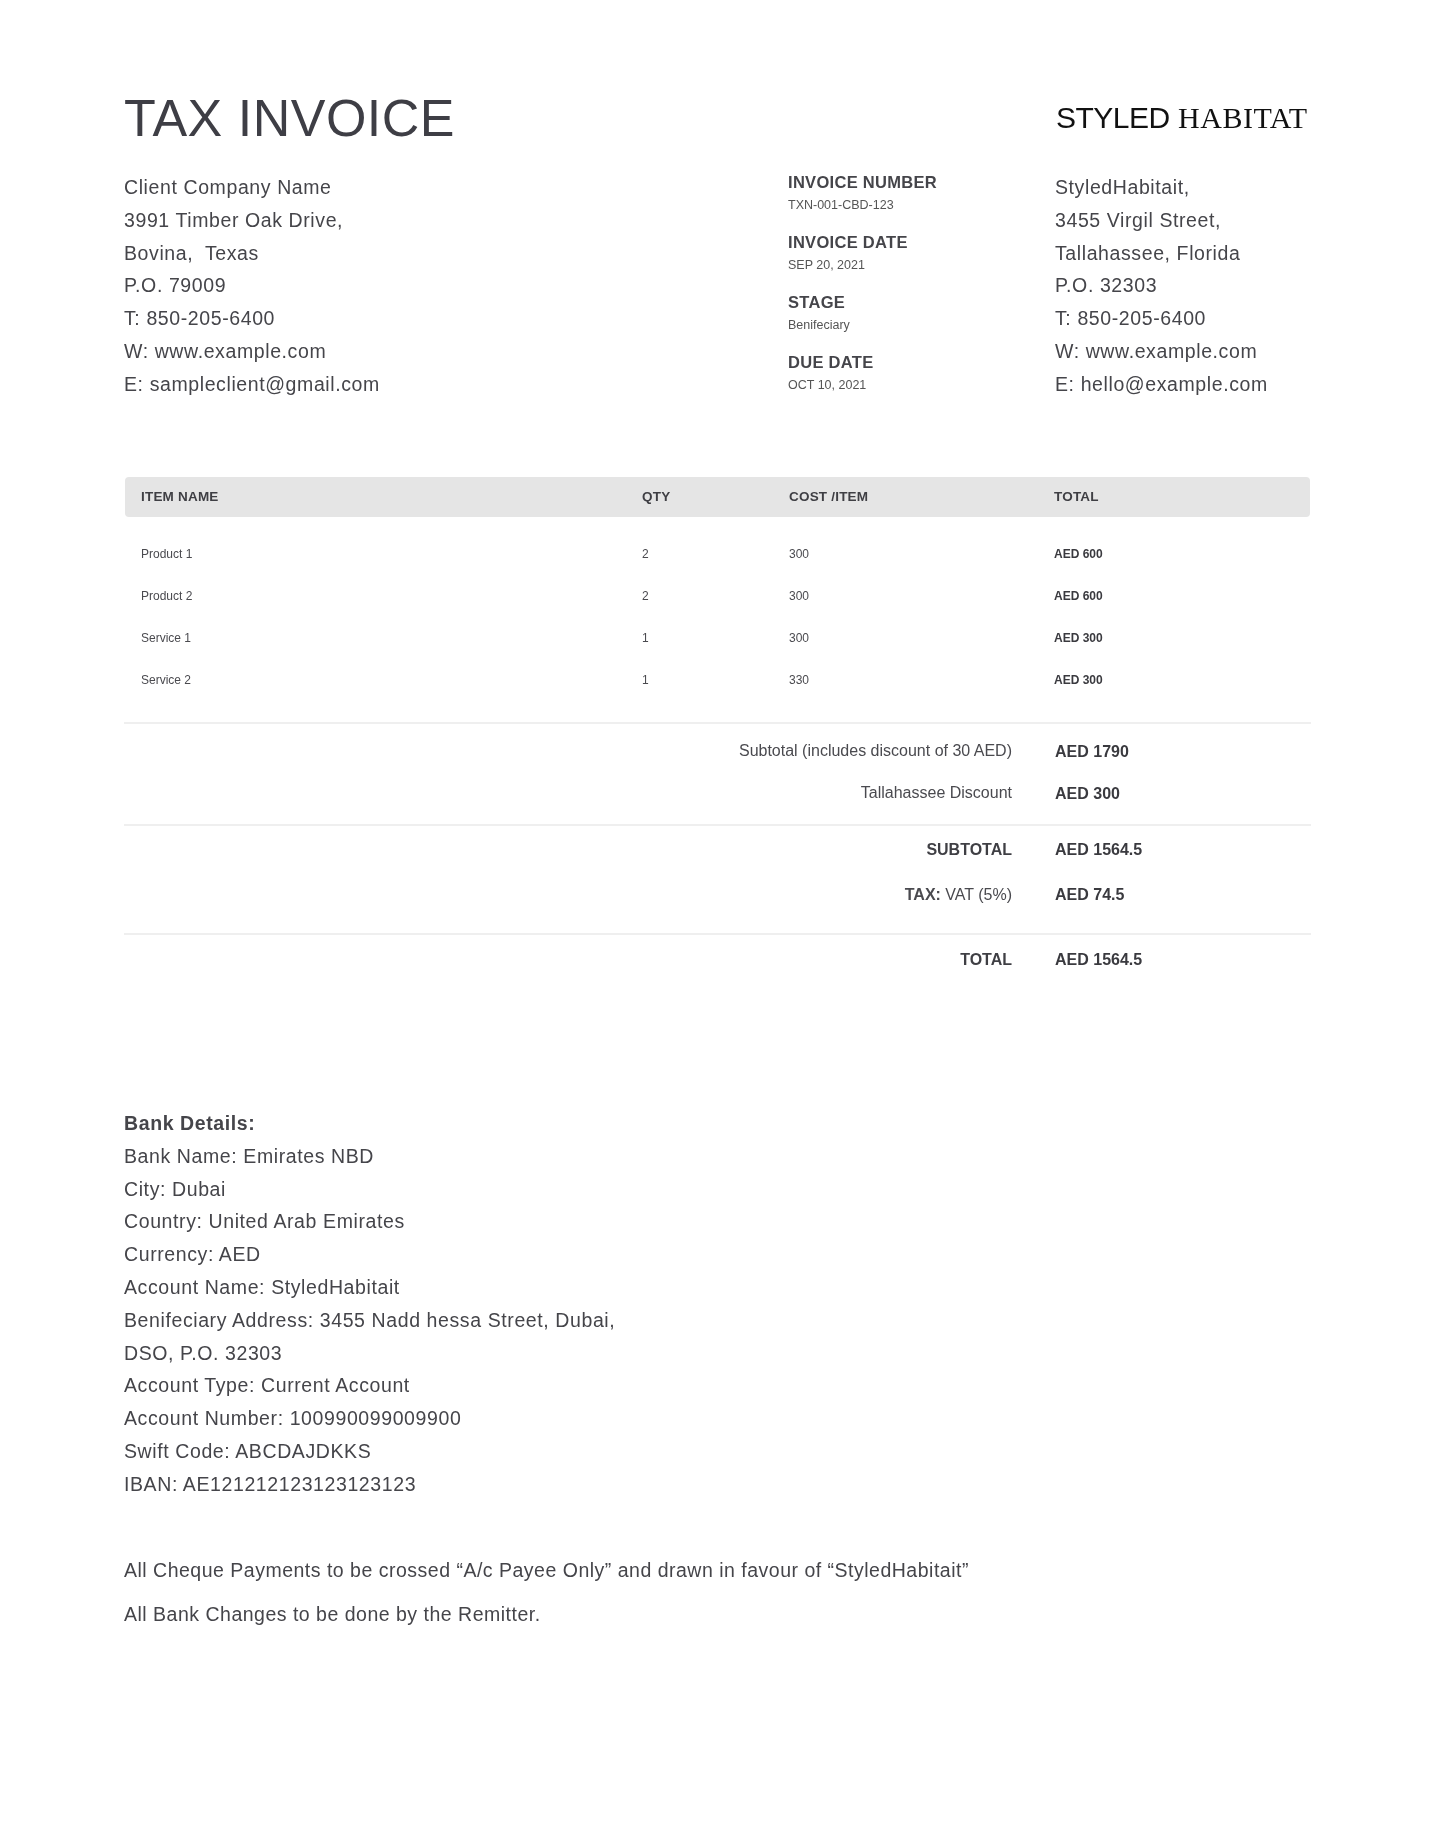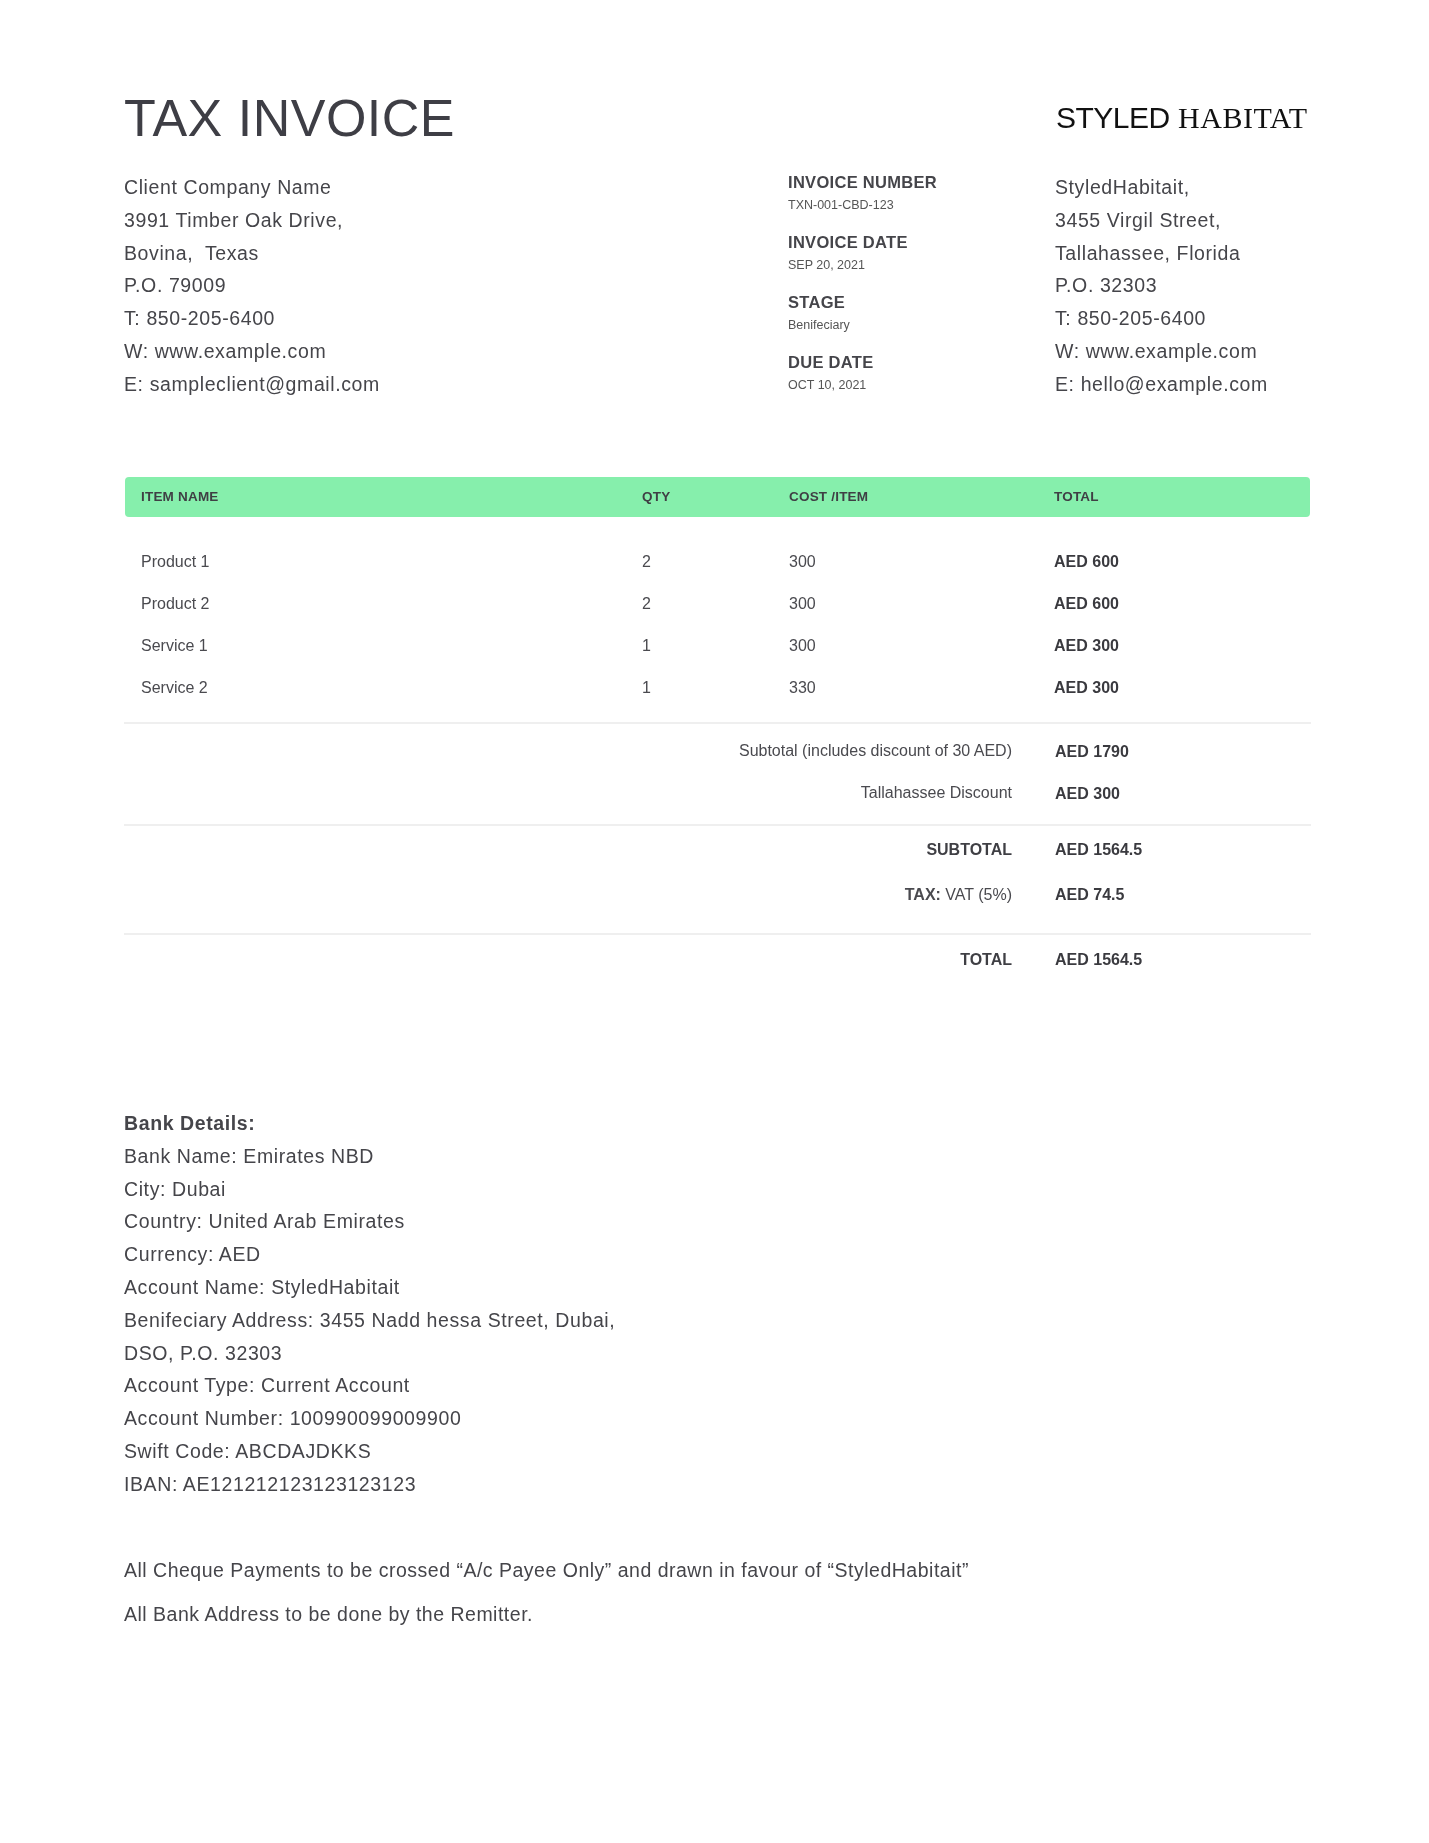--- a/index.html
+++ b/index.html
@@ -10,24 +10,24 @@
   .brand { left:1056px; top:98px; font-size:30px; color:#111; line-height:40px; white-space:nowrap; }
   .brand .b1 { font-family:"Liberation Sans", sans-serif; letter-spacing:-0.5px; }
   .brand .b2 { font-family:"Liberation Serif", serif; letter-spacing:0.5px; }
   .addr { font-size:19.5px; line-height:32.8px; letter-spacing:0.6px; color:#45454a; }
   .addr div { white-space:pre; }
   .client { left:124px; top:171px; }
   .vendor { left:1055px; top:171px; }
   .meta { left:788px; top:172px; }
   .meta .lbl { font-size:16.5px; font-weight:700; letter-spacing:0.3px; color:#45454a; line-height:20px; }
   .meta .val { font-size:12.5px; color:#555; line-height:18px; margin-top:4px; margin-bottom:18px; }
-  .thead { left:125px; top:477px; width:1185px; height:40px; background:#86efac; border-radius:4px; }
+  .thead { left:125px; top:477px; width:1185px; height:40px; background:#e5e5e5; border-radius:4px; }
   .th { position:absolute; top:0; line-height:40px; font-size:13.5px; font-weight:700; color:#3f3f44; letter-spacing:0.2px; }
   .row { position:absolute; left:125px; width:1185px; height:42px; }
-  .td { position:absolute; top:16px; line-height:42px; font-size:16px; color:#4a4a4f; }
+  .td { position:absolute; top:8px; line-height:42px; font-size:12px; color:#4a4a4f; }
   .td.total { font-weight:700; color:#3a3a3f; }
   .c1 { left:16px; } .c2 { left:517px; } .c3 { left:664px; } .c4 { left:929px; }
   .hr { position:absolute; left:124px; width:1187px; height:2px; background:#efefef; }
   .sum-lbl { position:absolute; right:417px; text-align:right; font-size:16px; color:#4a4a4f; white-space:nowrap;margin-left:48px; }
   .sum-lbl.bold { font-weight:700; color:#3f3f44; }
   .sum-val { position:absolute; left:1055px; font-size:16px; font-weight:700; color:#3a3a3f; white-space:nowrap; }
   .bank { left:124px; top:1107px; font-size:19.5px; line-height:32.8px; letter-spacing:0.6px; color:#45454a; }
   .bank .head { font-weight:700; }
   .notes { left:124px; top:1548px; font-size:19.5px; letter-spacing:0.5px; color:#45454a; }
   .notes div { line-height:44px; white-space:nowrap; }
@@ -133,14 +133,14 @@
   <div>Benifeciary Address: 3455 Nadd hessa Street, Dubai,</div>
   <div>DSO, P.O. 32303</div>
   <div>Account Type: Current Account</div>
   <div>Account Number: 100990099009900</div>
   <div>Swift Code: ABCDAJDKKS</div>
   <div>IBAN: AE121212123123123123</div>
 </div>
 
 <div class="abs notes">
   <div>All Cheque Payments to be crossed “A/c Payee Only” and drawn in favour of “StyledHabitait”</div>
-  <div>All Bank Address to be done by the Remitter.</div>
+  <div>All Bank Changes to be done by the Remitter.</div>
 </div>
 
 </body></html>

